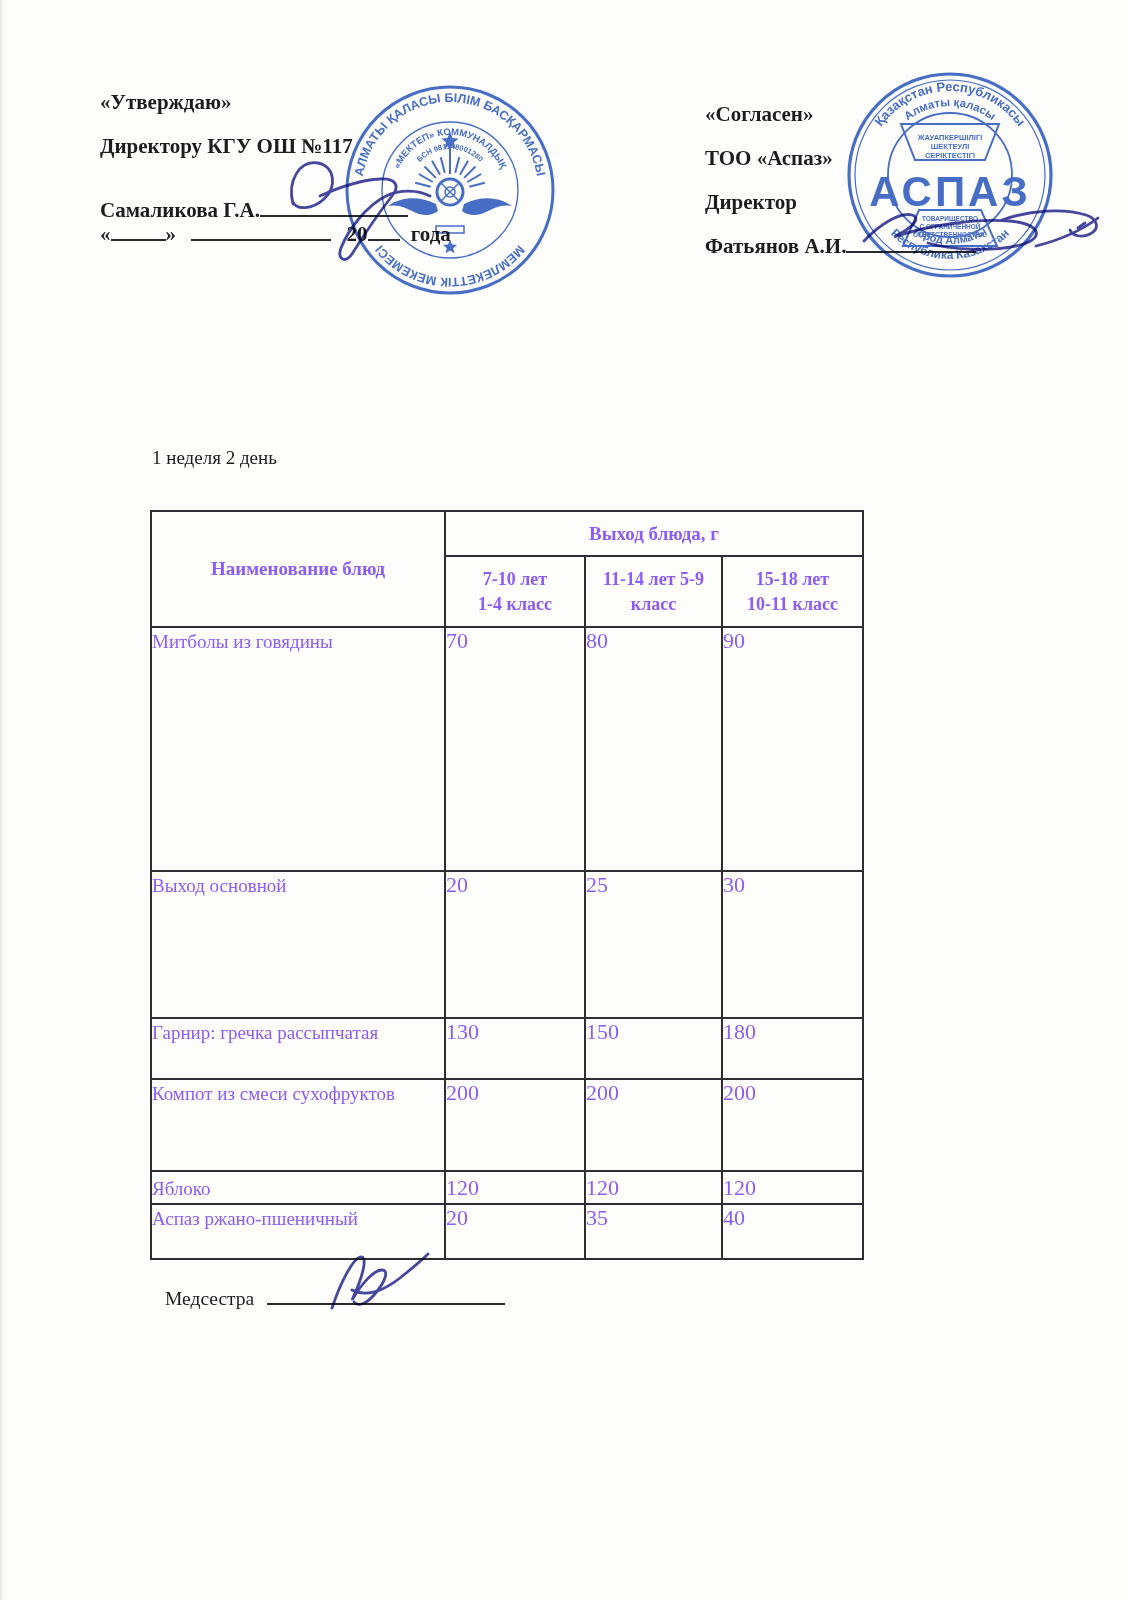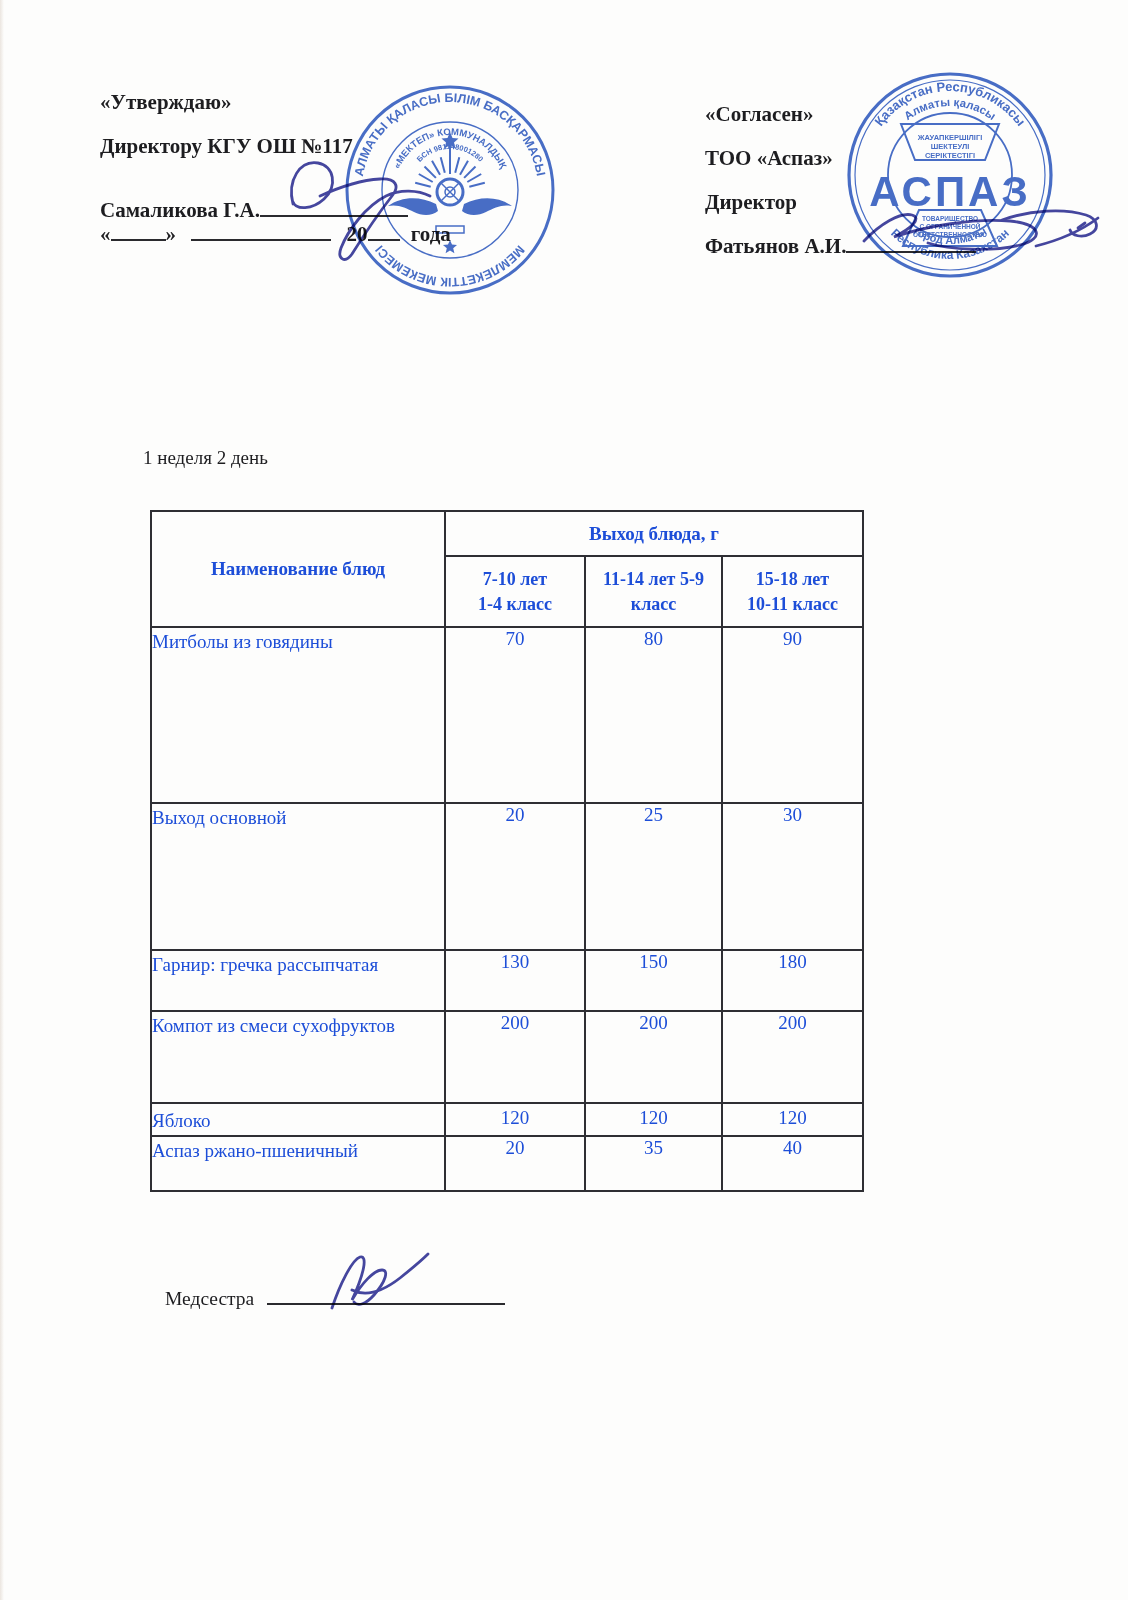--- a/index.html
+++ b/index.html
@@ -12,34 +12,34 @@
   .page::before{
     content:''; position:absolute; left:0; top:0; bottom:0; width:4px;
     background:linear-gradient(to right, rgba(190,170,150,.28), rgba(190,170,150,0));
     z-index:5; pointer-events:none;
   }
   .abs{position:absolute;}
   .hdr{font-weight:bold; font-size:21px; white-space:nowrap; z-index:10;}
   .bl{display:inline-block; border-bottom:2px solid #2a2a2e; height:19px; vertical-align:baseline;}
   .title-wrap{left:110px; top:296px; width:910px; text-align:center; z-index:10;}
   .title-line{font-weight:bold; font-size:29px; line-height:45px; white-space:pre; letter-spacing:.3px;}
-  .daylabel{left:143px; top:447px; font-size:19px; z-index:10;}
+  .daylabel{left:152px; top:447px; font-size:19px; z-index:10;}
   table.menu{
     position:absolute; left:150px; top:510px; border-collapse:collapse;
     table-layout:fixed; z-index:10; font-family:"Liberation Serif", serif;
   }
   table.menu td, table.menu th{
-    border:2px solid #2e2e33; padding:0; color:#1d4ed8; background:transparent;
+    border:2px solid #2e2e33; padding:0; color:#8b5cf6; background:transparent;
   }
   th.name-h{width:292px; font-weight:bold; font-size:19px; text-align:center; vertical-align:middle;}
   th.grp-h{height:43px; font-weight:bold; font-size:19px; text-align:center; vertical-align:middle;}
   th.age-h{height:69px; font-weight:bold; font-size:18px; text-align:center; vertical-align:middle; line-height:1.35;}
   td.c-name{font-size:19px; text-align:left; vertical-align:top; padding:7px 10px 0 12px; line-height:1.45;}
-  td.c-val{font-size:19px; text-align:center; vertical-align:top; padding-top:7px;}
-  tr.r0{height:176px;} tr.r1{height:147px;} tr.r2{height:61px;}
+  td.c-val{font-size:22px; text-align:left; vertical-align:top; padding-top:7px;}
+  tr.r0{height:244px;} tr.r1{height:147px;} tr.r2{height:61px;}
   tr.r3{height:92px;} tr.r4{height:30px;} tr.r5{height:55px;}
   tr.r4 td{padding-top:3px;}
   .nurse{left:165px; top:1284px; font-size:19.5px; z-index:10;}
   .stamp{position:absolute; z-index:20; mix-blend-mode:multiply; opacity:.93;}
   .sig-overlay{position:absolute; left:0; top:0; z-index:30; mix-blend-mode:multiply; pointer-events:none;}
   .stamp text{font-family:"Liberation Sans", sans-serif;}
   .aspaz-name{font-family:"Liberation Serif", serif;}
 </style>
 </head>
 <body>

